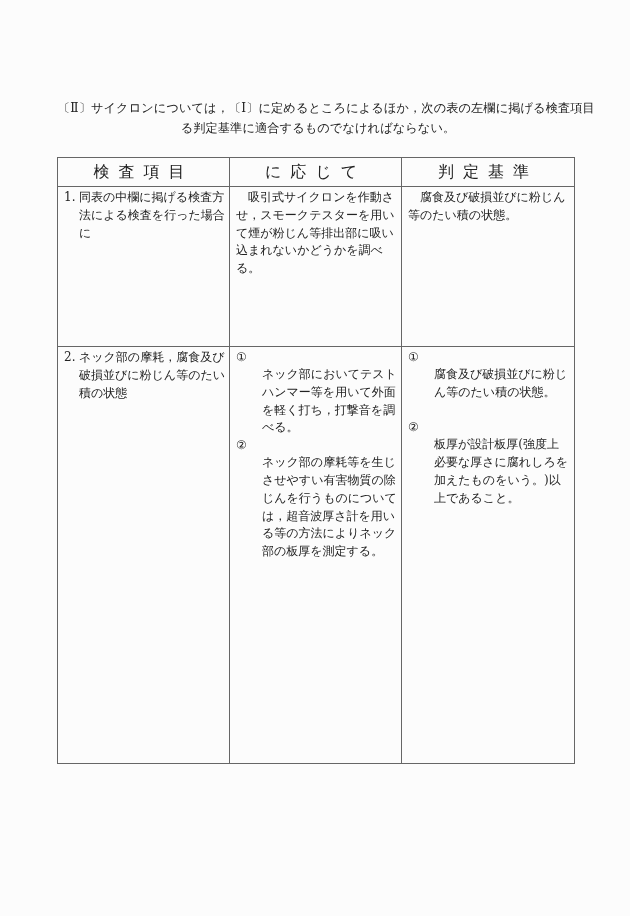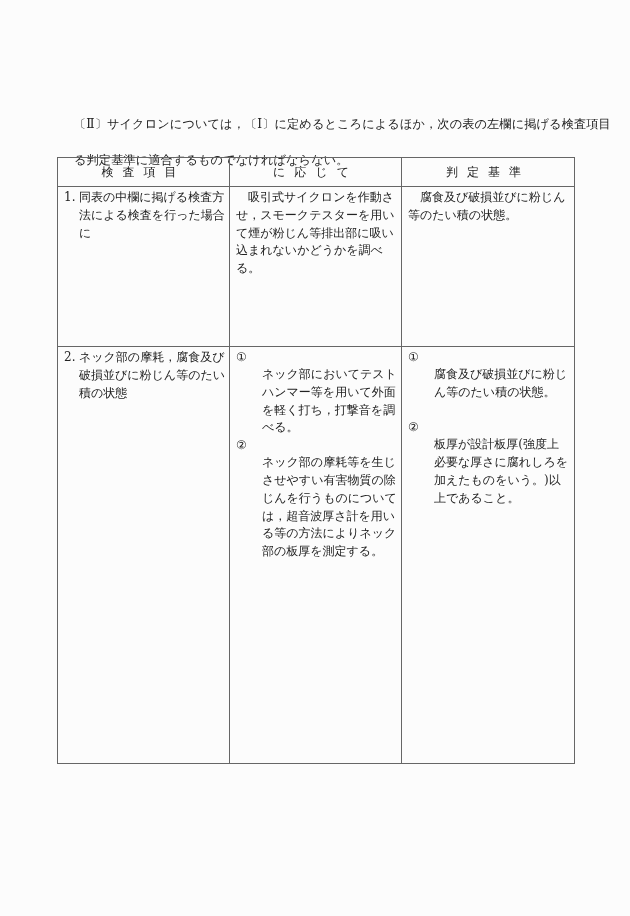--- a/index.html
+++ b/index.html
@@ -1,24 +1,24 @@
 <!DOCTYPE html>
 <html><head>
 <meta charset="utf-8">
 <style>
   html, body { margin:0; padding:0; }
   body { width:630px; height:916px; background:#fcfcfc; position:relative; overflow:hidden;
          font-family:"DejaVu Serif", serif; color:#222; }
   .intro { position:absolute; left:58px; top:99px; width:520px; font-size:12.2px; line-height:19.5px;
            letter-spacing:0.1px; }
-  .intro p { margin:16px; white-space:nowrap; }
+  .intro p { margin:0; white-space:nowrap;text-align:center; }
   table { position:absolute; left:57px; top:157px; width:517px; height:607px; border-collapse:collapse;
           table-layout:fixed; }
   td, th { border:1.3px solid #666; vertical-align:top; padding:0; font-weight:normal; }
-  th { height:28px; vertical-align:middle; font-size:12px; letter-spacing:9px; text-align:center; }
+  th { height:28px; vertical-align:middle; font-size:16px; letter-spacing:9px; text-align:center; }
   col.c1 { width:172px; } col.c2 { width:172px; } col.c3 { width:173px; }
   .cell { font-size:12px; line-height:17.8px; padding:2px 4px 0 6px; }
   .item { display:flex; }
   .item .num { flex:0 0 15px; }
   .item .txt { flex:1; }
   .para { text-indent:1em; }
   .enum { display:flex; }
   .enum .mk { flex:0 0 26px; }
   .enum .t { flex:1;margin-top:17px; }
   .gap { height:17.8px; }

